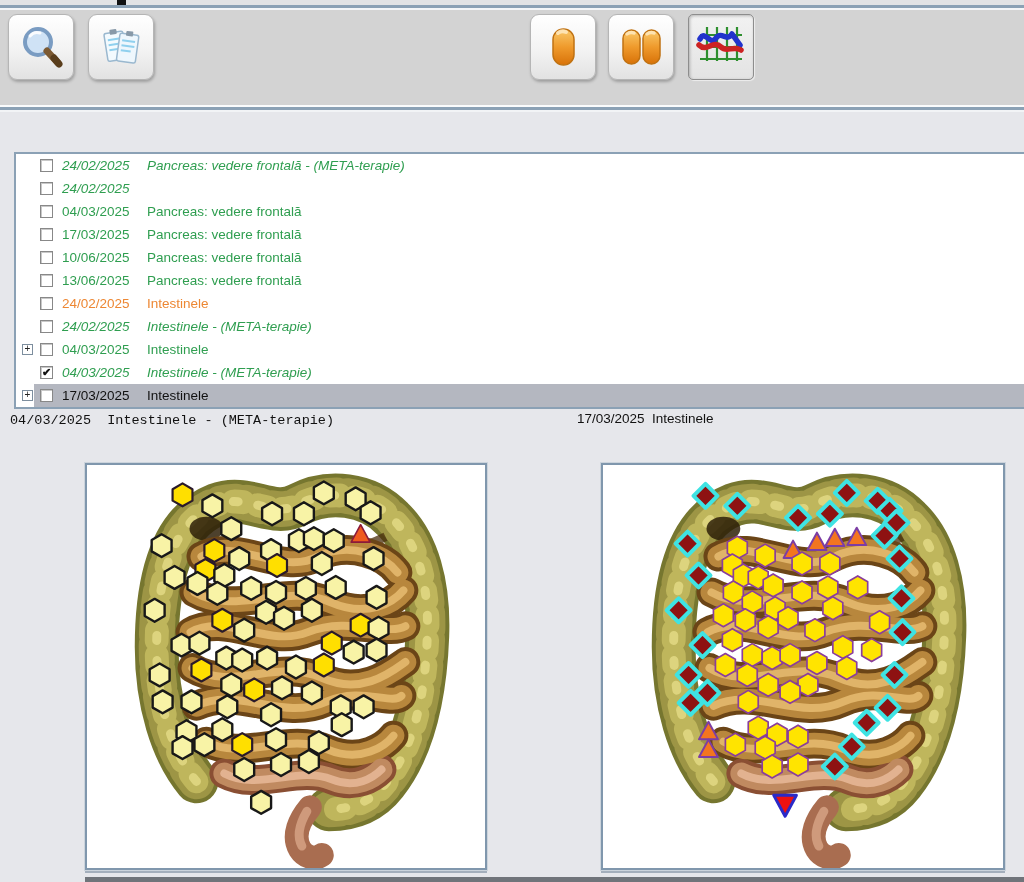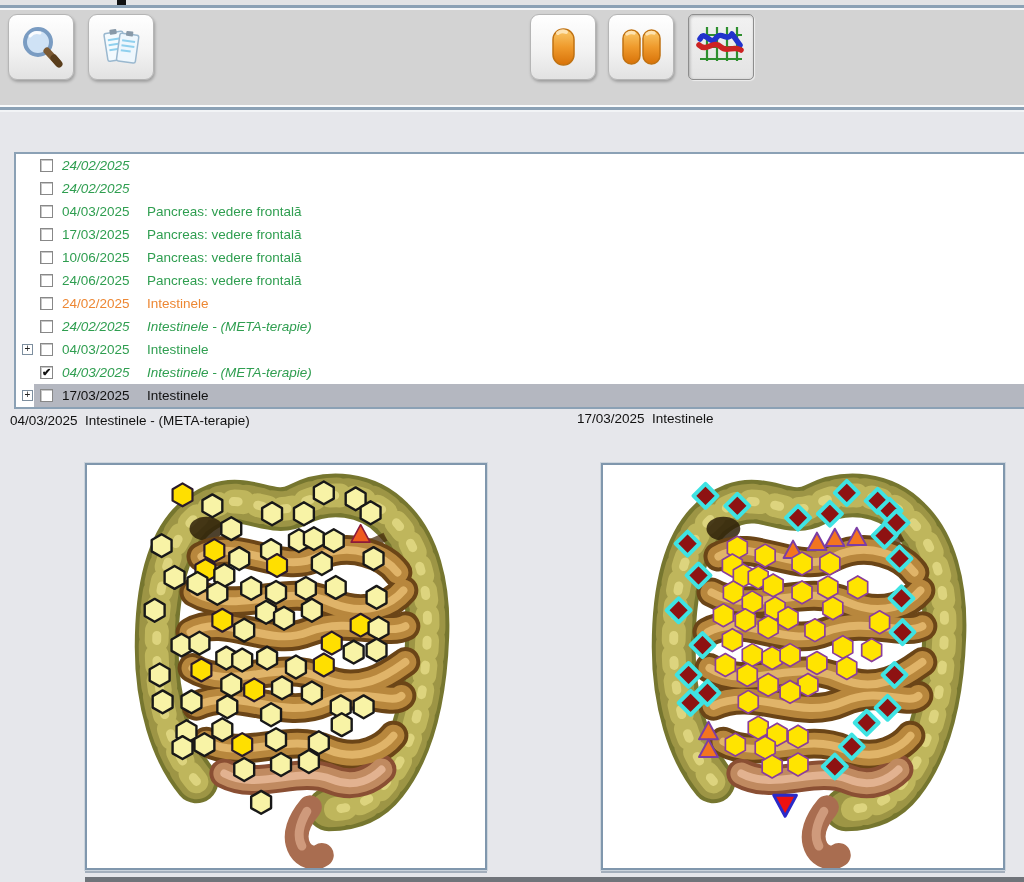--- a/index.html
+++ b/index.html
@@ -55,21 +55,21 @@
     background:#fff;border:1px solid #888;
     box-shadow:inset 1px 1px 0 #c8c8c8;
     font-size:11px;line-height:11px;text-align:center;color:#111;
     font-weight:bold;font-style:normal;flex:0 0 auto;cursor:pointer;
   }
   .exam-date{margin-left:9px;width:76px;flex:0 0 auto;}
   .exam-label{margin-left:9px;}
 
   
   .panel-title{position:absolute;font-size:13.5px;color:#111;white-space:pre;}
-  #panel-title-0{left:10px;top:413px;}
+  #panel-title-0{left:10px;top:413px;font-family:Liberation Mono, monospace;}
   #panel-title-1{left:577px;top:411px;}
 
   
   .panel{
     position:absolute;top:463px;height:403px;background:#fff;
     border:2px solid #8097ad;
     box-shadow:0 0 0 1px #ccd4dc, 0 3px 0 rgba(110,130,150,0.55);
   }
   #panel-0{left:85px;width:398px;}
   #panel-1{left:601px;width:400px;}
@@ -191,20 +191,21 @@
 </div>
 <div class="sep-hl"></div>
 <div class="sep-line"></div>
 <div class="sep-hl2"></div>
 
 <div class="exam-list">
     <div class="row italic" style="color: rgb(47, 158, 80);">
     <span class="expand" style="visibility: hidden;">+</span>
     <span class="cbx"></span>
     <span class="exam-date">24/02/2025</span>
+    <span class="exam-label">Pancreas: vedere frontală - (META-terapie)</span>
   </div>
     <div class="row italic" style="color: rgb(47, 158, 80);">
     <span class="expand" style="visibility: hidden;">+</span>
     <span class="cbx"></span>
     <span class="exam-date">24/02/2025</span>
   </div>
     <div class="row" style="color: rgb(47, 158, 80);">
     <span class="expand" style="visibility: hidden;">+</span>
     <span class="cbx"></span>
     <span class="exam-date">04/03/2025</span>
@@ -218,21 +219,21 @@
   </div>
     <div class="row" style="color: rgb(47, 158, 80);">
     <span class="expand" style="visibility: hidden;">+</span>
     <span class="cbx"></span>
     <span class="exam-date">10/06/2025</span>
     <span class="exam-label">Pancreas: vedere frontală</span>
   </div>
     <div class="row" style="color: rgb(47, 158, 80);">
     <span class="expand" style="visibility: hidden;">+</span>
     <span class="cbx"></span>
-    <span class="exam-date">24/06/2025</span>
+    <span class="exam-date">13/06/2025</span>
     <span class="exam-label">Pancreas: vedere frontală</span>
   </div>
     <div class="row" style="color: rgb(237, 135, 51);">
     <span class="expand" style="visibility: hidden;">+</span>
     <span class="cbx"></span>
     <span class="exam-date">24/02/2025</span>
     <span class="exam-label">Intestinele</span>
   </div>
     <div class="row italic" style="color: rgb(47, 158, 80);">
     <span class="expand" style="visibility: hidden;">+</span>

